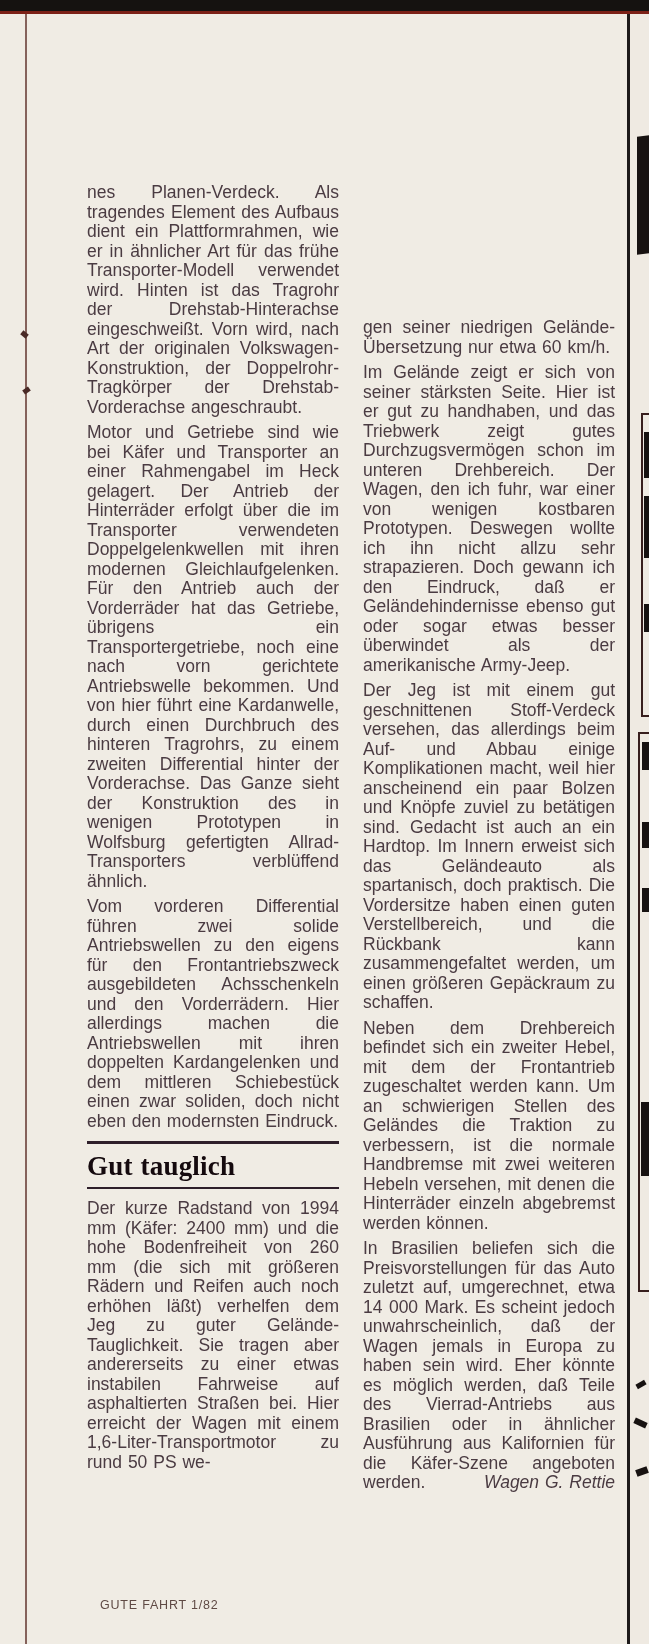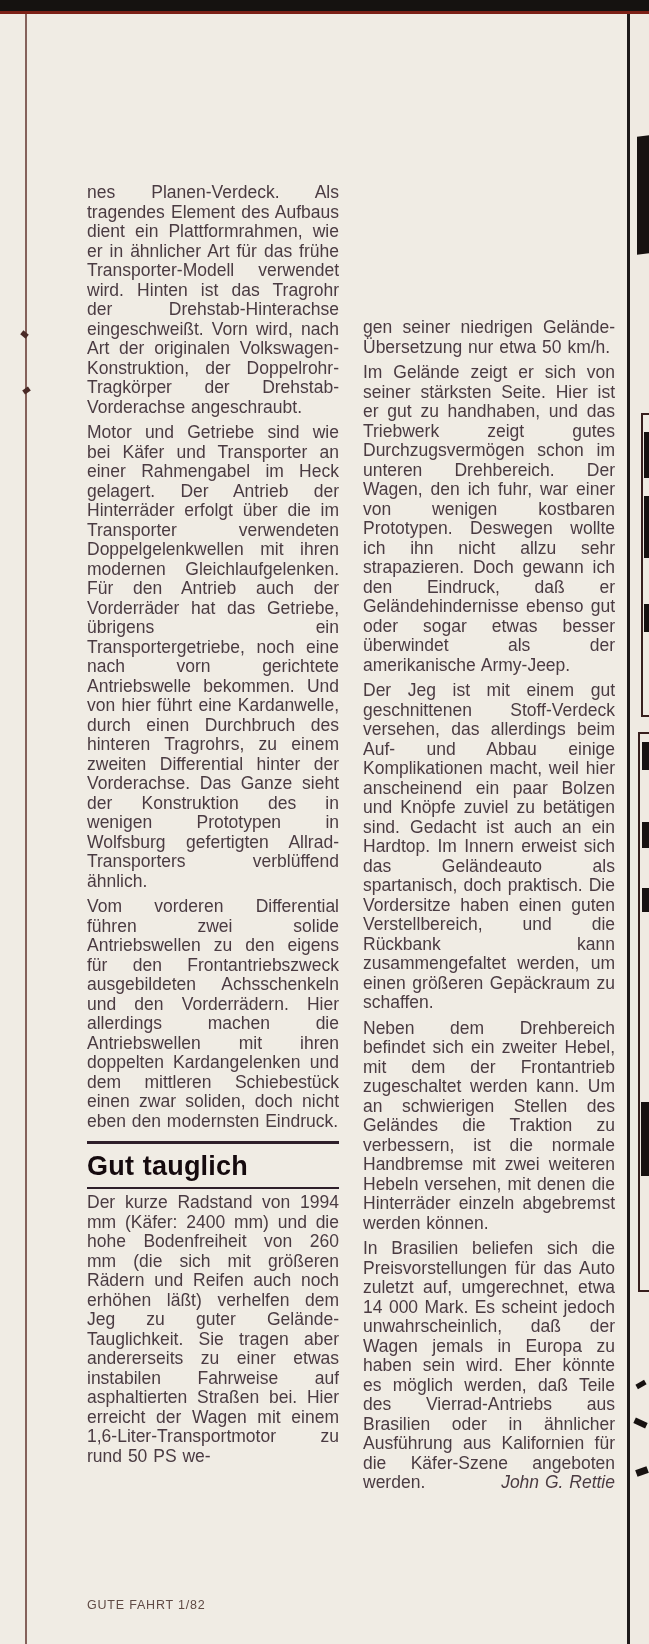--- a/index.html
+++ b/index.html
@@ -45,31 +45,31 @@
     color:#4a3b42;
     font-size:17.5px;line-height:19.5px;
     text-align:justify;
     hyphens:auto;-webkit-hyphens:auto;
     word-spacing:1px;
   }
   .col-left{left:87px;top:183px;height:1395px;overflow:hidden;}
   .col-right{left:363px;top:318px;height:1250px;overflow:hidden;}
   .col p{margin:0 0 6px 0;}
   
-  .section-head{margin:10px 0 4px 0;}
+  .section-head{margin:10px 0 10px 0;font-family:Liberation Serif, serif;}
   .rule{height:2.5px;background:#2e1f2a;border:none;margin:0;}
   .section-head h2{
     margin:8px 0 6px 0;
     font-size:27px;line-height:29px;
     font-weight:bold;color:#150a0e;
     letter-spacing:.2px;text-align:left;
   }
   .byline{font-style:italic;float:right;}
   .footer{
-    position:absolute;left:87px;top:1598px;
+    position:absolute;left:100px;top:1598px;
     font-size:12.5px;letter-spacing:.8px;
     color:#5f4a44;
   }
 </style>
 </head>
 <body>
 
 <div id="page">
 
   <div class="top-bar"></div>
@@ -104,25 +104,25 @@
       <h2>
         <span>Gut tauglich</span><br>
       </h2>
       <hr class="rule">
     </div>
 
     <p>Der kurze Radstand von 1994 mm (Käfer: 2400 mm) und die hohe Bodenfreiheit von 260 mm (die sich mit größeren Rädern und Reifen auch noch erhöhen läßt) verhelfen dem Jeg zu guter Gelände-Tauglichkeit. Sie tragen aber andererseits zu einer etwas instabilen Fahrweise auf asphaltierten Straßen bei. Hier erreicht der Wagen mit einem 1,6-Liter-Transportmotor zu rund 50 PS we-</p>
   </div>
 
   <div class="col col-right">
-    <p>gen seiner niedrigen Gelände-Übersetzung nur etwa 50 km/h.</p>
+    <p>gen seiner niedrigen Gelände-Übersetzung nur etwa 60 km/h.</p>
     <p>Im Gelände zeigt er sich von seiner stärksten Seite. Hier ist er gut zu handhaben, und das Triebwerk zeigt gutes Durchzugsvermögen schon im unteren Drehbereich. Der Wagen, den ich fuhr, war einer von wenigen kostbaren Prototypen. Deswegen wollte ich ihn nicht allzu sehr strapazieren. Doch gewann ich den Eindruck, daß er Geländehindernisse ebenso gut oder sogar etwas besser überwindet als der amerikanische Army-Jeep.</p>
     <p>Der Jeg ist mit einem gut geschnittenen Stoff-Verdeck versehen, das allerdings beim Auf- und Abbau einige Komplikationen macht, weil hier anscheinend ein paar Bolzen und Knöpfe zuviel zu betätigen sind. Gedacht ist auch an ein Hardtop. Im Innern erweist sich das Geländeauto als spartanisch, doch praktisch. Die Vordersitze haben einen guten Verstellbereich, und die Rückbank kann zusammengefaltet werden, um einen größeren Gepäckraum zu schaffen.</p>
     <p>Neben dem Drehbereich befindet sich ein zweiter Hebel, mit dem der Frontantrieb zugeschaltet werden kann. Um an schwierigen Stellen des Geländes die Traktion zu verbessern, ist die normale Handbremse mit zwei weiteren Hebeln versehen, mit denen die Hinterräder einzeln abgebremst werden können.</p>
     <p>
       <span>In Brasilien beliefen sich die Preisvorstellungen für das Auto zuletzt auf, umgerechnet, etwa 14 000 Mark. Es scheint jedoch unwahrscheinlich, daß der Wagen jemals in Europa zu haben sein wird. Eher könnte es möglich werden, daß Teile des Vierrad-Antriebs aus Brasilien oder in ähnlicher Ausführung aus Kalifornien für die Käfer-Szene angeboten werden.</span>
-      <span class="byline">John G. Rettie</span>
+      <span class="byline">Wagen G. Rettie</span>
     </p>
   </div>
 
   <div class="footer">GUTE FAHRT 1/82</div>
 
 </div>
 
 </body></html>

